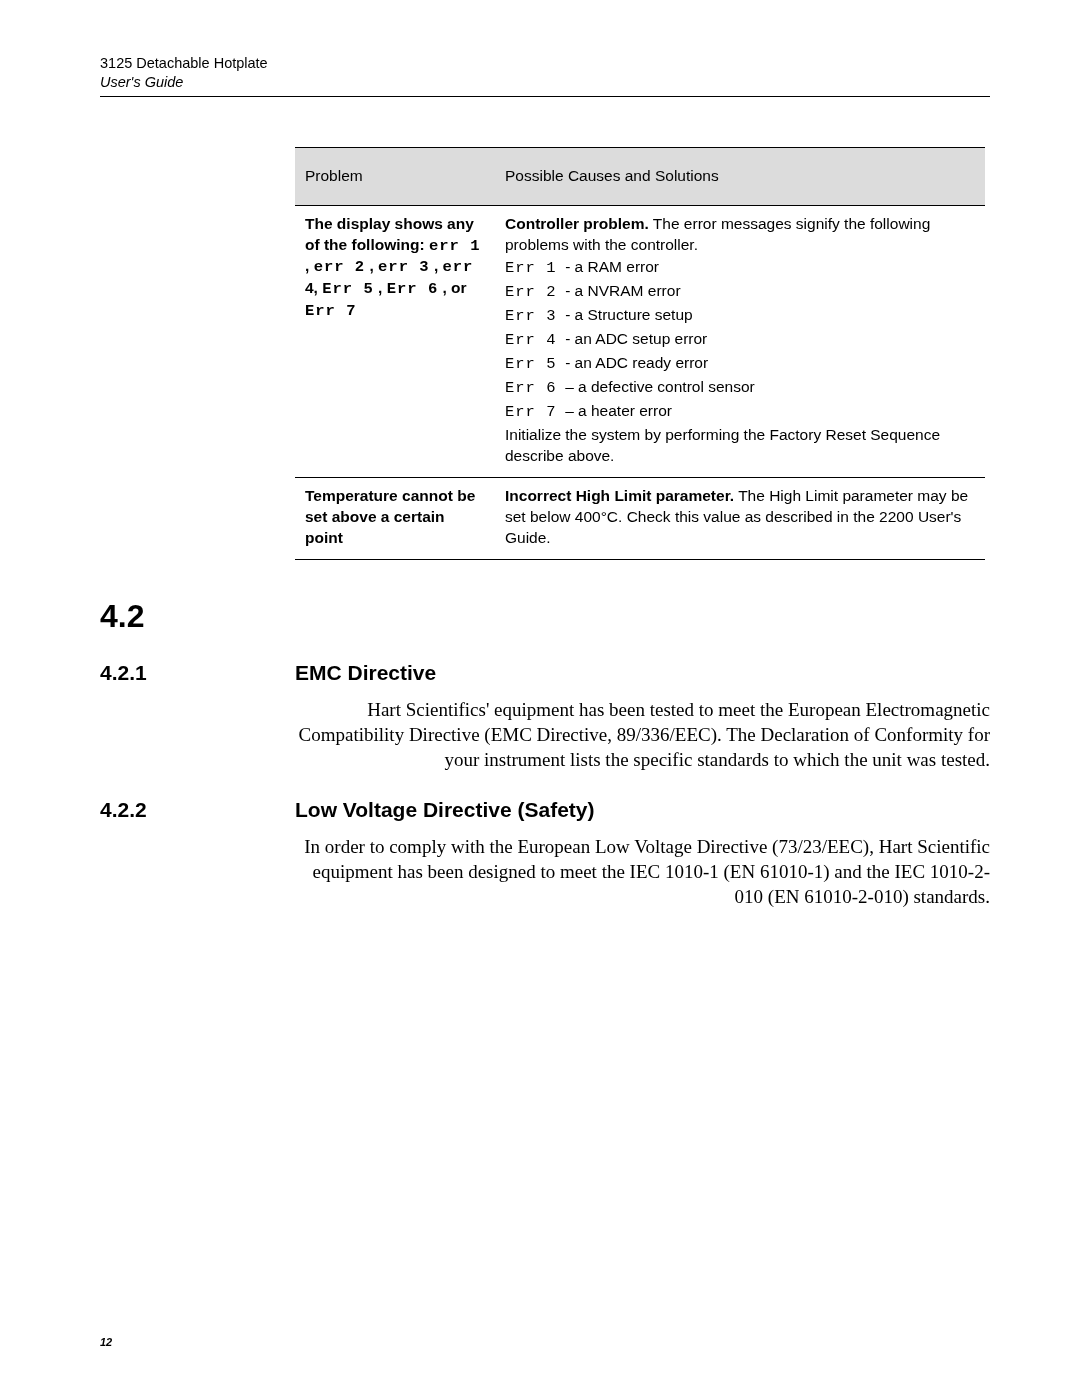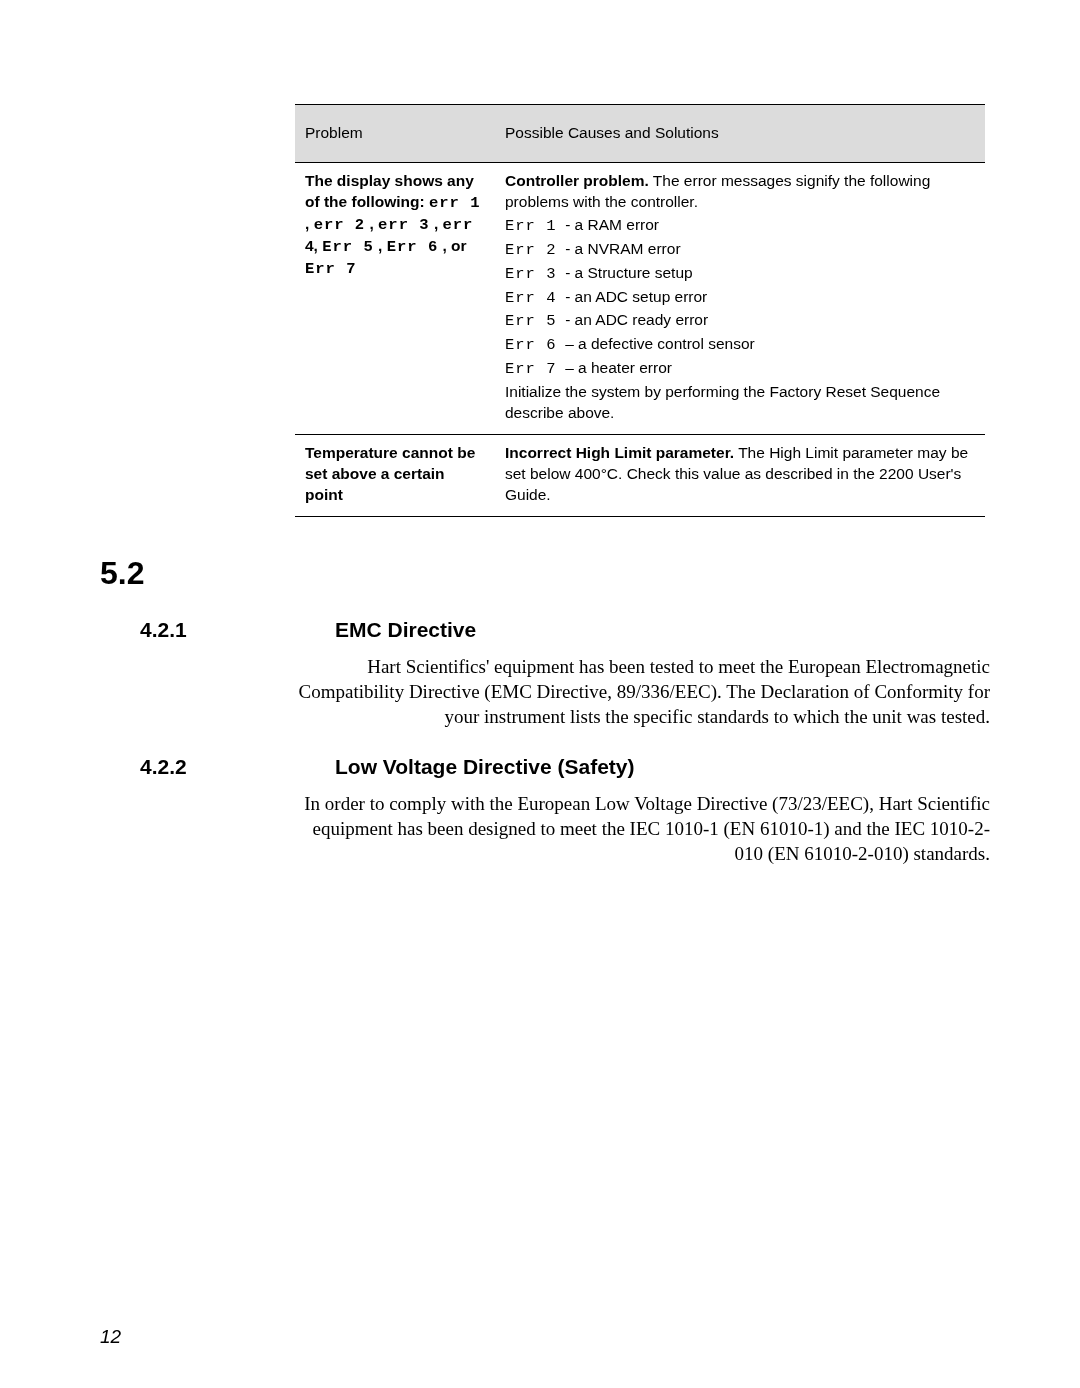--- a/index.html
+++ b/index.html
@@ -54,48 +54,54 @@
   .err-label { font-family: "Courier New", Courier, monospace; letter-spacing: 1px; }
   .mono { font-family: "Courier New", Courier, monospace; letter-spacing: 1px; }
   .sect-row { display: flex; align-items: baseline; margin-top: 38px; }
   .sect-num {
     width: 195px;
     font-family: Arial, Helvetica, sans-serif;
     font-weight: 700;
     flex: 0 0 195px;
   }
   .sect-num.h2 { font-size: 32px; }
-  .sect-num.h3 { font-size: 21px; margin-left: 40px; }
+  .sect-num.h3 { font-size: 21px; }
   .sect-title {
     font-family: Arial, Helvetica, sans-serif;
     font-weight: 700;
   }
   .sect-title.h2 { font-size: 32px; }
   .sect-title.h3 { font-size: 21px; }
   .body-p {
     margin-left: 195px;
     margin-top: 12px;
     font-size: 19px;
     line-height: 1.32;
     max-width: 700px;
     text-align: right;
   }
   .page-num {
     position: absolute;
     left: 100px;
     bottom: 40px;
     font-family: Arial, Helvetica, sans-serif;
     font-style: italic;
-    font-size: 19px;
+    font-size: 11px;
+    font-weight: bold;
   }
 </style>
 </head>
 <body>
 
 <div class="page">
+  <div class="running-head">
+    <span class="rh-title">3125 Detachable Hotplate</span>
+    <span class="rh-sub">User's Guide</span>
+    <hr class="rh-rule">
+  </div>
 
   <div class="content-col">
     <table class="trouble-table">
       <thead>
         <tr>
           <th>Problem</th>
           <th>Possible Causes and Solutions</th>
         </tr>
       </thead>
       <tbody>
@@ -115,21 +121,21 @@
         </tr>
         <tr>
           <td class="col-problem">Temperature cannot be set above a certain point</td>
           <td><b>Incorrect High Limit parameter.</b> The High Limit parameter may be set below 400°C. Check this value as described in the 2200 User's Guide.</td>
         </tr>
       </tbody>
     </table>
   </div>
 
   <div class="sect-row">
-    <div class="sect-num h2">5.2</div>
+    <div class="sect-num h2">4.2</div>
   </div>
 
   <div class="sect-row" style="margin-top:26px">
     <div class="sect-num h3">4.2.1</div>
     <div class="sect-title h3">EMC Directive</div>
   </div>
   <p class="body-p">Hart Scientifics' equipment has been tested to meet the European Electromagnetic Compatibility Directive (EMC Directive, 89/336/EEC). The Declaration of Conformity for your instrument lists the specific standards to which the unit was tested.</p>
 
   <div class="sect-row" style="margin-top:26px">
     <div class="sect-num h3">4.2.2</div>

